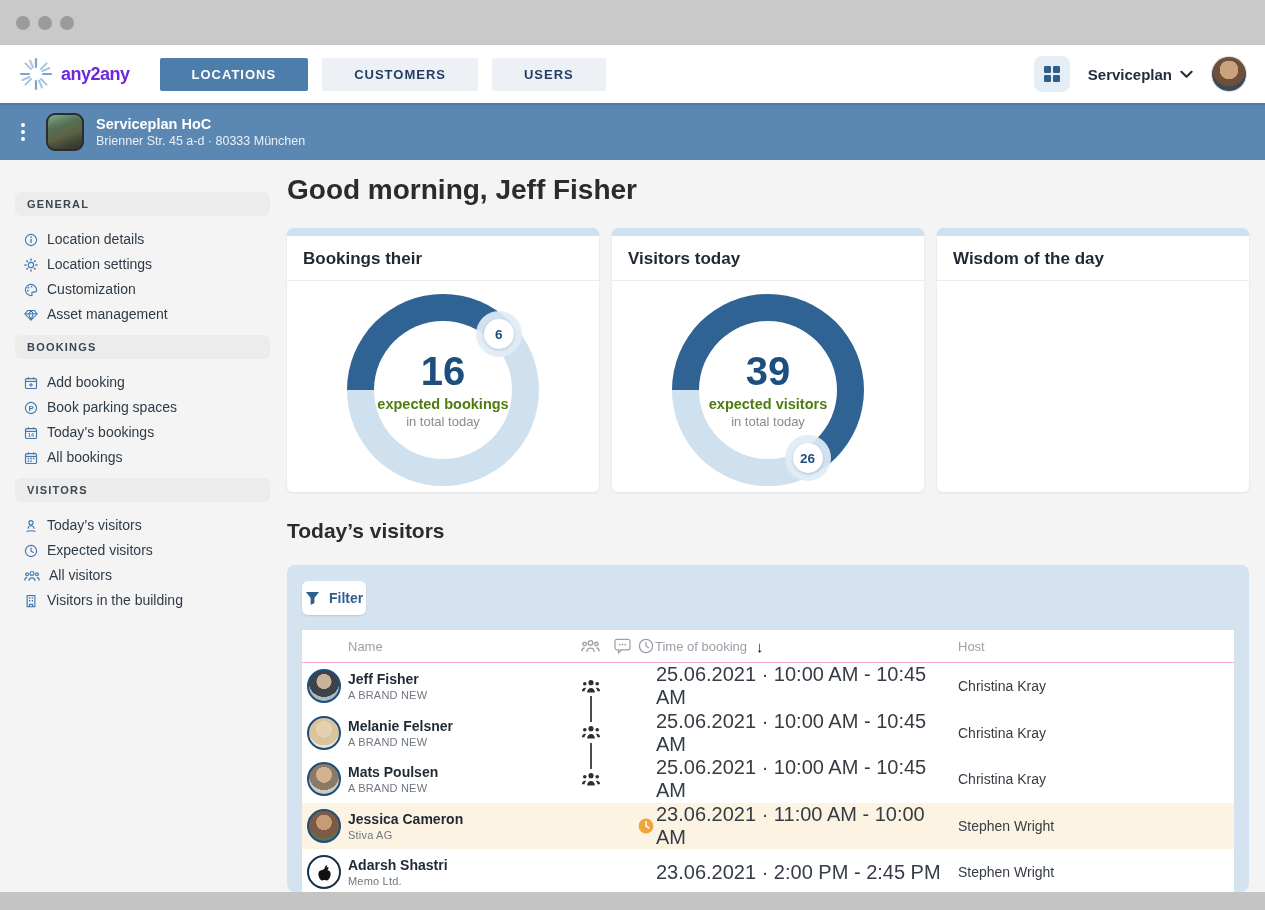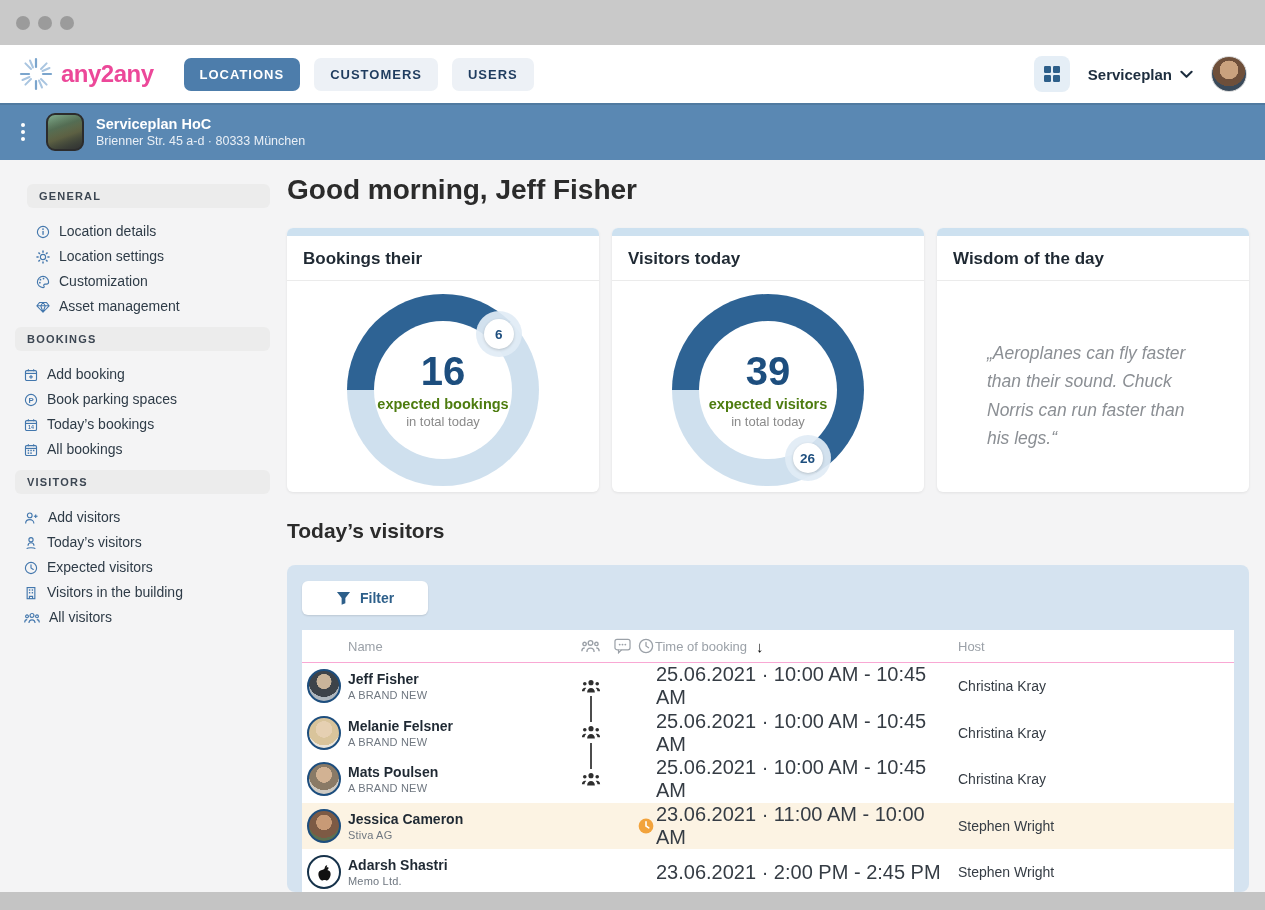--- a/index.html
+++ b/index.html
@@ -7,23 +7,23 @@
   body { font-family:"Liberation Sans","DejaVu Sans",sans-serif; }
   .screen { position:relative; width:1265px; height:910px; background:#f4f4f5; overflow:hidden; margin:0 auto; }
 
   
   .winbar { height:45px; background:#c9c9c9; display:flex; align-items:center; padding-left:16px; gap:8px; }
   .windot { width:14px; height:14px; border-radius:50%; background:#9b9b9b; }
 
   
   .appbar { height:58px; background:#ffffff; display:flex; align-items:center; padding:0 18px; }
   .logo { display:flex; align-items:center; gap:7px; }
-  .logo-text { font-size:24px; font-weight:bold; color:#ec4899; letter-spacing:-0.5px; }
+  .logo-text { font-size:18px; font-weight:bold; color:#6d28d9; letter-spacing:-0.5px; }
   .tabs { display:flex; gap:14px; margin-left:30px; }
-  .tab { padding:9px 16px; border-radius:7px; font-size:13px; font-weight:bold; letter-spacing:1px; color:#1f3c5f; background:#edf1f6; cursor:pointer; }
+  .tab { padding:9px 32px; border-radius:2px; font-size:13px; font-weight:bold; letter-spacing:1px; color:#1f3c5f; background:#edf1f6; cursor:pointer; }
   .tab.active { background:#4d7dab; color:#fff; }
   .appbar-right { margin-left:auto; display:flex; align-items:center; gap:18px; }
   .apps-btn { width:36px; height:36px; border-radius:8px; background:#e5eef6; display:flex; align-items:center; justify-content:center; cursor:pointer; }
   .workspace { display:flex; align-items:center; gap:8px; font-size:15px; font-weight:bold; color:#1d2d3e; cursor:pointer; }
   .avatar-top { width:36px; height:36px; border-radius:50%; background:radial-gradient(circle at 50% 38%, #caa27e 0 34%, #6e4f3a 35% 60%, #3a4a5a 61%); border:1px solid #d9d9d9; }
 
   
   .locbar { height:57px; background:#5a88b3; box-shadow:inset 0 2px 0 rgba(0,0,0,0.10); display:flex; align-items:center; padding:0 14px; }
   .kebab { width:18px; display:flex; flex-direction:column; align-items:center; gap:3px; cursor:pointer; }
   .kebab i { width:4px; height:4px; border-radius:50%; background:#fff; }
@@ -32,21 +32,21 @@
   .loc-meta { margin-left:12px; color:#fff; }
   .loc-name { font-size:14.5px; font-weight:bold; }
   .loc-addr { font-size:12.5px; color:#e9eff6; margin-top:2px; }
 
   
   .content { display:flex; height:732px; overflow:hidden; }
 
   
   .sidebar { width:287px; flex:none; padding-top:20px; }
   .side-section { margin-top:13px; }
-  .side-section:first-child { margin-top:4px;padding-left:12px; }
+  .side-section:first-child { margin-top:12px; }
   .side-pill { margin:0 17px 6px 15px; height:24px; background:#ececec; border-radius:6px; display:flex; align-items:center; padding-left:12px;
     font-size:11px; font-weight:bold; letter-spacing:1.2px; color:#3c4652; }
   .side-item { height:25px; display:flex; align-items:flex-end; gap:9px; padding-left:24px; font-size:14px; color:#2e3b47; cursor:pointer; }
   .side-item svg { flex:none; }
 
   
   .main { flex:1; margin-right:16px; }
   .h1 { margin-top:16px; font-size:28px; line-height:28px; font-weight:bold; color:#2b2b2b; }
   .cards { display:flex; gap:13px; margin-top:24px; }
   .card { width:312px; height:264px; background:#fff; border-radius:6px; overflow:hidden; box-shadow:0 1px 3px rgba(0,0,0,0.08); }
@@ -66,21 +66,21 @@
   .donut-badge { width:30px; height:30px; border-radius:50%; background:#fff; box-shadow:0 1px 3px rgba(0,0,0,0.18);
     display:flex; align-items:center; justify-content:center; font-size:13.5px; font-weight:bold; color:#1d4e7e; }
 
   .quote { padding:58px 55px 0 50px; font-style:italic; font-size:17.5px; line-height:1.62; color:#8b8f94; }
 
   .h2 { margin-top:26px; font-size:21px; line-height:26px; font-weight:bold; color:#2b2b2b; }
 
   
   .panel { margin-top:21px; height:327px; background:#d5e3f0; border-radius:8px; overflow:hidden; }
   .toolbar { height:65px; display:flex; align-items:center; justify-content:space-between; padding:0 15px; }
-  .filter-btn { display:flex; align-items:center; gap:9px; background:#fff; border:none; border-radius:6px; padding:9px 34px;
+  .filter-btn { display:flex; align-items:center; gap:9px; background:#fff; border:none; border-radius:6px; padding:9px 3px;
     font-family:inherit; font-size:14px; font-weight:bold; color:#2d5f8a; box-shadow:0 1px 2px rgba(0,0,0,0.12); cursor:pointer; }
   .search-box { position:relative; width:224px; }
   .search-box svg { position:absolute; left:11px; top:9px; }
   .search-input { width:100%; height:34px; border:none; border-radius:6px; background:#dcmissing; background:#dceaf5; padding:0 10px 0 36px;
     font-family:inherit; font-size:14px; color:#1e3d5c; outline:none; }
   .search-input::placeholder { color:#1e3d5c; opacity:1; }
 
   .table { margin:0 15px; background:#fff; height:262px; overflow:hidden; }
   .tgrid { display:grid; grid-template-columns:46px 225px 35px 28px 19px 300px 1fr; align-items:center; }
   .thead { height:33px; border-bottom:1px solid #f9a8d4; color:#9ba1a8; font-size:13px; }
@@ -273,72 +273,61 @@
                 <rect x="7.2" y="10.7" width="1.7" height="1.7"></rect>
               </g>
             </svg>
           <span>All bookings</span>
         </div>
       </div>
 
       <div class="side-section">
         <div class="side-pill">VISITORS</div>
         <div class="side-item">
-          <svg width="15" height="14" viewBox="0 0 17 16">
-              <g fill="none" stroke="#4377ad" stroke-width="1.3">
-                <circle cx="6.5" cy="5" r="2.7"></circle>
-                <path d="M1.8 14.3c0-2.7 2.1-4.4 4.7-4.4s4.7 1.7 4.7 4.4"></path>
-                <line x1="13.3" y1="3.9" x2="13.3" y2="8.1"></line>
-                <line x1="11.2" y1="6" x2="15.4" y2="6"></line>
-              </g>
-            </svg>
-          <span>Add visitors</span>
-        </div>
-        <div class="side-item">
           <svg width="14" height="14" viewBox="0 0 16 16">
               <g fill="none" stroke="#4377ad" stroke-width="1.3">
                 <circle cx="8" cy="4.3" r="2.4"></circle>
                 <path d="M4.6 11.2c0-2.1 1.5-3.5 3.4-3.5s3.4 1.4 3.4 3.5"></path>
                 <path d="M3 14.4c1.4-1.3 8.6-1.3 10 0"></path>
               </g>
             </svg>
           <span>Today’s visitors</span>
         </div>
         <div class="side-item">
           <svg width="14" height="14" viewBox="0 0 16 16">
               <circle cx="8" cy="8" r="6.4" fill="none" stroke="#4377ad" stroke-width="1.3"></circle>
               <path d="M8 4.4V8l2.6 1.7" fill="none" stroke="#4377ad" stroke-width="1.3" stroke-linecap="round"></path>
             </svg>
           <span>Expected visitors</span>
-        </div>
-        <div class="side-item">
-          <svg width="14" height="14" viewBox="0 0 16 16">
-              <rect x="3.6" y="1.8" width="8.8" height="12.7" fill="none" stroke="#4377ad" stroke-width="1.3"></rect>
-              <path d="M6.2 14.5v-2.6h3.6v2.6" fill="none" stroke="#4377ad" stroke-width="1.3"></path>
-              <g fill="#4377ad">
-                <rect x="5.6" y="3.8" width="1.6" height="1.6"></rect>
-                <rect x="8.8" y="3.8" width="1.6" height="1.6"></rect>
-                <rect x="5.6" y="6.9" width="1.6" height="1.6"></rect>
-                <rect x="8.8" y="6.9" width="1.6" height="1.6"></rect>
-              </g>
-            </svg>
-          <span>Visitors in the building</span>
         </div>
         <div class="side-item">
           <svg width="16" height="13" viewBox="0 0 18 14">
               <g fill="none" stroke="#4377ad" stroke-width="1.3">
                 <circle cx="9" cy="3.6" r="2.2"></circle>
                 <path d="M5.6 12.2c0-2.3 1.5-3.7 3.4-3.7s3.4 1.4 3.4 3.7"></path>
                 <circle cx="3.4" cy="4.6" r="1.6"></circle>
                 <path d="M.8 11.4C.8 9.5 2 8.3 3.6 8.3"></path>
                 <circle cx="14.6" cy="4.6" r="1.6"></circle>
                 <path d="M17.2 11.4c0-1.9-1.2-3.1-2.8-3.1"></path>
               </g>
             </svg>
           <span>All visitors</span>
+        </div>
+        <div class="side-item">
+          <svg width="14" height="14" viewBox="0 0 16 16">
+              <rect x="3.6" y="1.8" width="8.8" height="12.7" fill="none" stroke="#4377ad" stroke-width="1.3"></rect>
+              <path d="M6.2 14.5v-2.6h3.6v2.6" fill="none" stroke="#4377ad" stroke-width="1.3"></path>
+              <g fill="#4377ad">
+                <rect x="5.6" y="3.8" width="1.6" height="1.6"></rect>
+                <rect x="8.8" y="3.8" width="1.6" height="1.6"></rect>
+                <rect x="5.6" y="6.9" width="1.6" height="1.6"></rect>
+                <rect x="8.8" y="6.9" width="1.6" height="1.6"></rect>
+              </g>
+            </svg>
+          <span>Visitors in the building</span>
         </div>
       </div>
     </div>
 
     <div class="main">
       <div class="h1">Good morning, Jeff Fisher</div>
 
       <div class="cards">
 
         <div class="card">
@@ -375,23 +364,20 @@
                   <div class="donut-badge">26</div>
                 </div>
               </div>
             </div>
           </div>
         </div>
 
         <div class="card">
           <div class="card-accent"></div>
           <div class="card-head"><span class="card-title">Wisdom of the day</span></div>
-          <div class="card-body">
-            <div class="quote">„Aeroplanes can fly faster than their sound. Chuck Norris can run faster than his legs.“</div>
-          </div>
         </div>
       </div>
 
       <div class="h2">Today’s visitors</div>
 
       <div class="panel">
         <div class="toolbar">
           <button class="filter-btn">
             <svg width="15" height="14" viewBox="0 0 16 15">
                 <path d="M1 1h14l-5 6.4V13l-4 1.8V7.4L1 1z" fill="#2d5f8a"></path>

